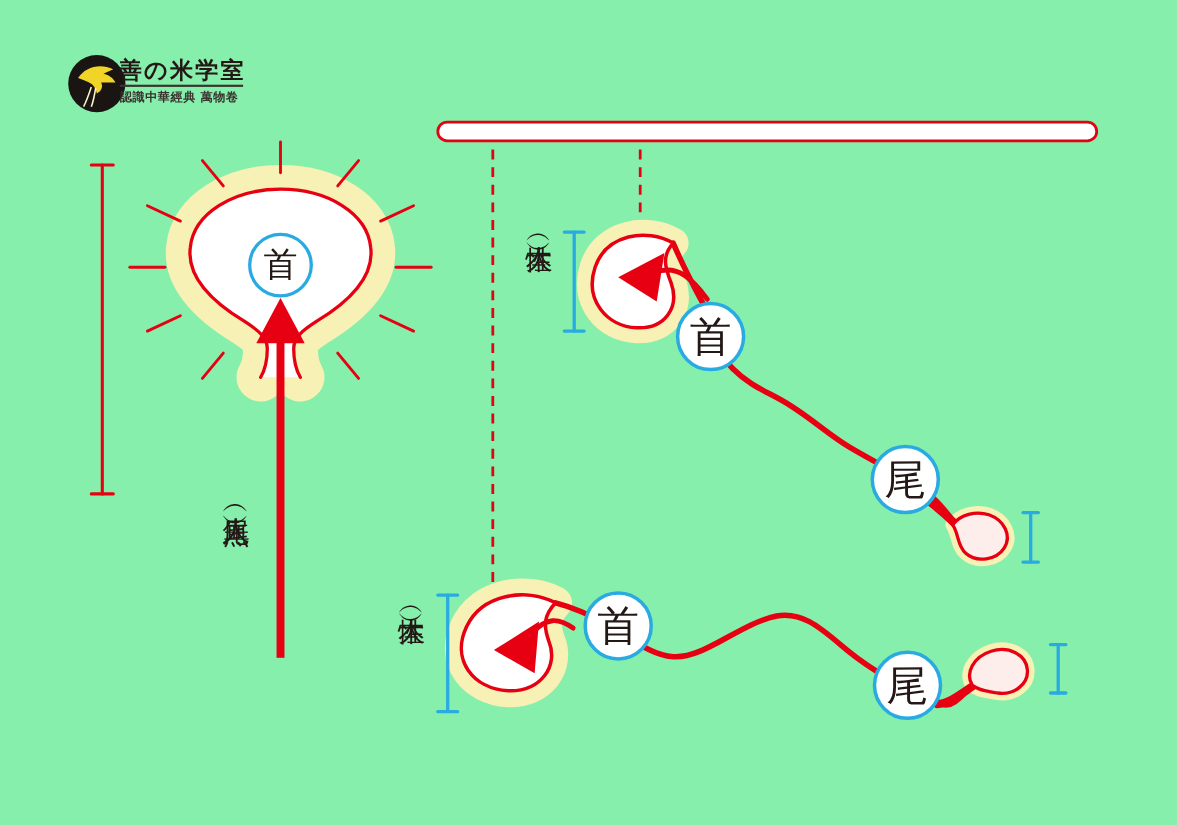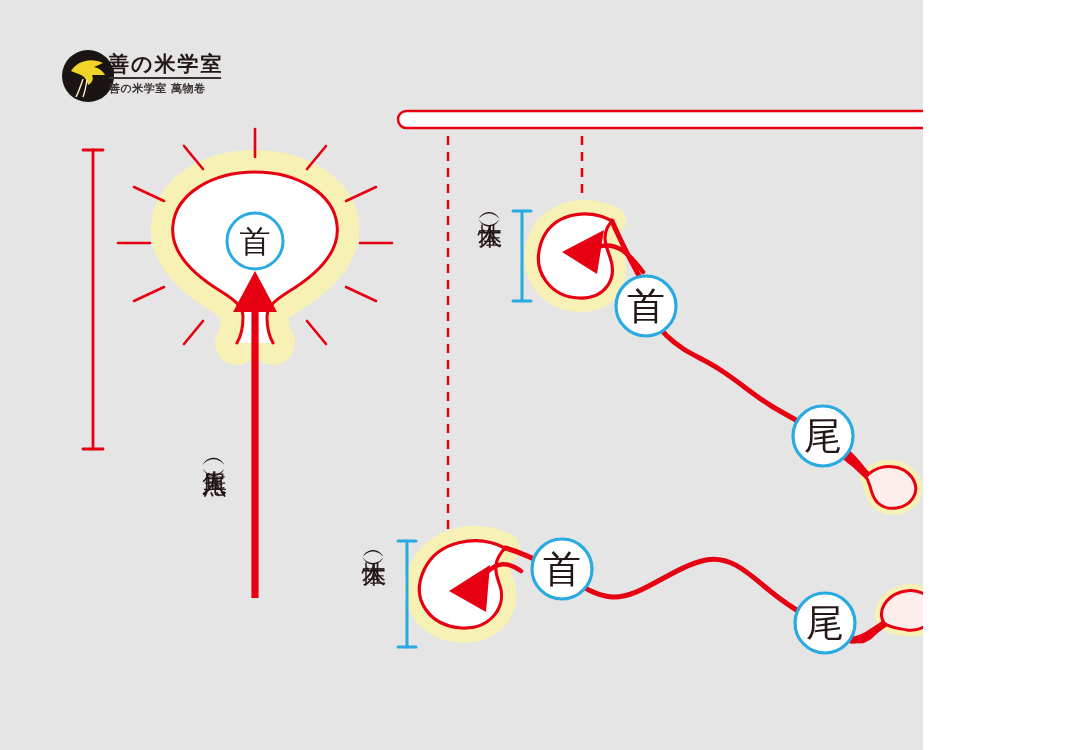--- a/index.html
+++ b/index.html
@@ -1,19 +1,19 @@
 <!DOCTYPE html>
 <html><head>
 <meta charset="utf-8">
 <style>
   html,body{margin:0;padding:0;}
   body{font-family:"DejaVu Sans","Liberation Sans",sans-serif;}
   .canvas{
-    position:relative;width:923px;height:750px;overflow:hidden;
-    background:#e5e5e5;
+    position:relative;width:1070px;height:750px;overflow:hidden;
+    background:#86efac;
   }
   .diagram-svg{position:absolute;left:0;top:0;}
   
   .logo-mark{position:absolute;left:61px;top:49px;width:54px;height:54px;}
   .logo-title{
     position:absolute;left:108px;top:50px;width:130px;height:28px;
     font-family:"Liberation Serif","DejaVu Serif",serif;
     font-size:21px;font-weight:bold;letter-spacing:2px;color:#231815;
   }
   .logo-underline{position:absolute;left:109px;top:77px;width:112px;height:2px;background:#3a332f;}
@@ -161,21 +161,21 @@
 
   <svg class="logo-mark" viewBox="0 0 54 54">
     <circle cx="27" cy="27" r="26" fill="#1a1512"></circle>
     <path d="M10 22 C16 12 30 8 42 14 L33 18 C38 19 42 22 44 26 L31 26
              C33 30 31 34 27 36 C26 31 24 28 20 26 C16 24 12 23 10 22 Z" fill="#f0d428"></path>
     <path d="M22 30 C20 36 18 42 15 48" fill="none" stroke="#faf3cc" stroke-width="1.4"></path>
     <path d="M26 31 C25 37 24 43 22 48" fill="none" stroke="#faf3cc" stroke-width="1.4"></path>
   </svg>
   <div class="logo-title">善の米学室</div>
   <div class="logo-underline"></div>
-  <div class="logo-subtitle">善の米学室 萬物卷</div>
+  <div class="logo-subtitle">認識中華經典 萬物卷</div>
 
   <div class="char char-balloon">首</div>
   <div class="char char-s1-head">首</div>
   <div class="char char-s1-tail">尾</div>
   <div class="char char-s2-head">首</div>
   <div class="char char-s2-tail">尾</div>
 
   <div class="vlabel vlabel-balloon">（人無尾）</div>
   <div class="vlabel vlabel-s1">（本性大）</div>
   <div class="vlabel vlabel-s2">（本性大）</div>

